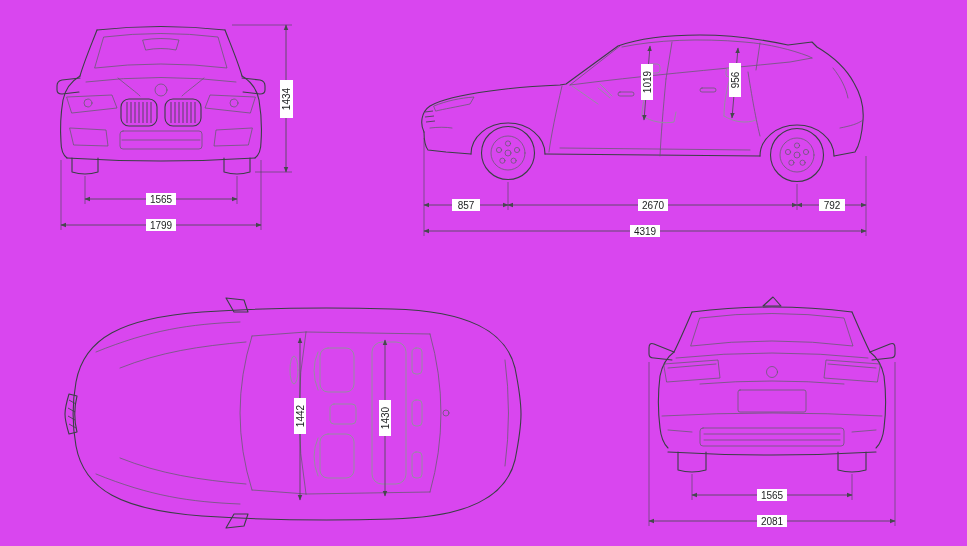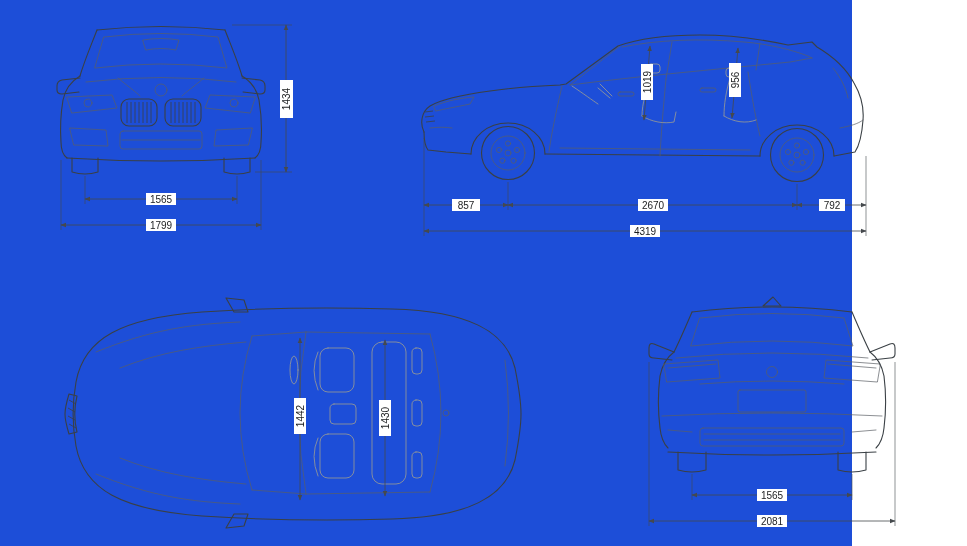--- a/index.html
+++ b/index.html
@@ -1,16 +1,16 @@
 <!DOCTYPE html>
 <html><head>
 <meta charset="utf-8">
 <style>
   html, body { margin: 0; padding: 0; background: #ffffff; }
-  .canvas { width: 852px; height: 546px; background: #1d4ed8; position: relative; }
+  .canvas { width: 967px; height: 546px; background: #d946ef; position: relative; }
   svg { display: block; }
   .outline  { fill: none; stroke: #3a4045; stroke-width: 1.1; stroke-linecap: round; stroke-linejoin: round; }
   .detail   { fill: none; stroke: #5a5f64; stroke-width: 0.7; stroke-linecap: round; stroke-linejoin: round; }
   .interior { fill: none; stroke: #8f949a; stroke-width: 0.9; stroke-linecap: round; stroke-linejoin: round; }
   .hatch    { fill: none; stroke: #3a4045; stroke-width: 0.8; }
   .dim      { fill: none; stroke: #45494d; stroke-width: 0.8; }
   .ext      { fill: none; stroke: #45494d; stroke-width: 0.6; }
   .lblbg    { fill: #ffffff; stroke: none; }
   .lbl      { font-family: "Liberation Sans", sans-serif; font-size: 10px; fill: #1b1d1f; }
 </style>

